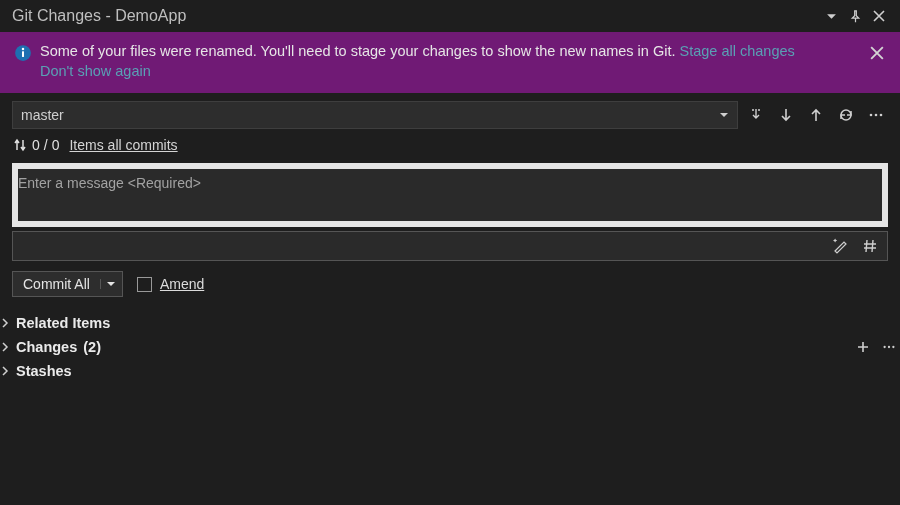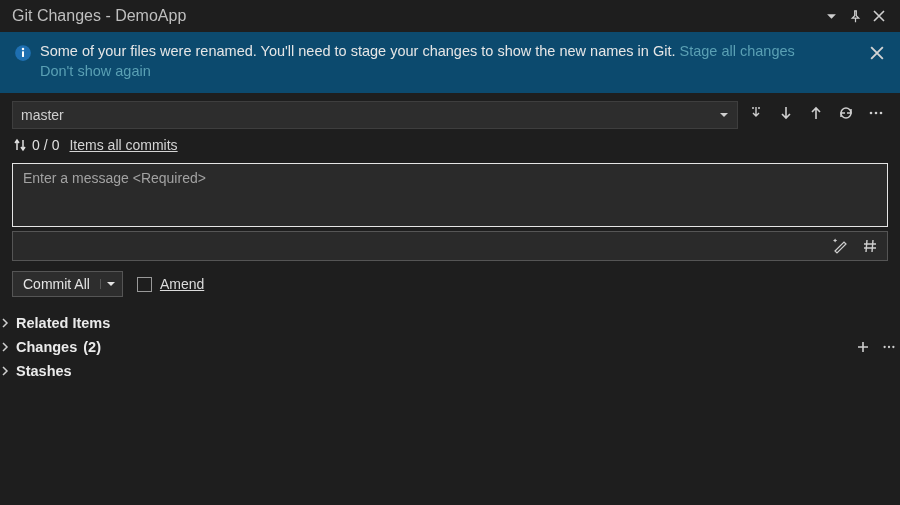--- a/index.html
+++ b/index.html
@@ -20,37 +20,37 @@
       height: 32px;
       color: #bfbfbf;
     }
     .titlebar-title { font-size: 16px; }
     .titlebar-controls { display: flex; gap: 6px; align-items: center; }
     .ctrl-icon {
       width: 18px; height: 18px; display: flex; align-items: center; justify-content: center;
       color: #cfcfcf; cursor: pointer;
     }
     .notif {
-      background: #0c4a6e;
+      background: #701a75;
       display: flex;
       align-items: flex-start;
       padding: 10px 14px 12px 14px;
       gap: 8px;
       position: relative;
     }
     .notif svg.info-ico { flex: 0 0 auto; margin-top: 2px; }
     .notif-text { color: #e6e6e6; line-height: 1.35; font-size: 14.5px; }
     .notif-link { color: #5aa0b4; cursor: pointer; }
     .notif-close {
       position: absolute; right: 14px; top: 14px;
       width: 16px; height: 16px; color: #d4d4d4; cursor: pointer;
     }
     .toolbar-row {
       display: flex;
-      align-items: flex-start;
+      align-items: center;
       padding: 8px 12px 4px 12px;
       gap: 6px;
     }
     .branch-select {
       flex: 1;
       background: #2d2d2d;
       border: 1px solid #3e3e3e;
       height: 28px;
       display: flex;
       align-items: center;
@@ -66,23 +66,23 @@
     .commits-row {
       display: flex; align-items: center; gap: 10px;
       padding: 4px 12px 10px 12px;
       color: #e0e0e0;
     }
     .commits-count { display: flex; align-items: center; gap: 4px; }
     .view-commits-link { color: #d4d4d4; text-decoration: underline; cursor: pointer; }
     .msg-box {
       margin: 0 12px;
       background: #2a2a2a;
-      border: 1px solid #e5e5e5;
+      border: 6px solid #e5e5e5;
       height: 64px;
-      padding: 6px 10px;
+      padding: 6px 0;
       color: #a0a0a0;
       position: relative;
     }
     .msg-placeholder { color: #a2a2a2; font-size: 14px; }
     .msg-toolbar {
       margin: 4px 12px 0 12px;
       background: #2a2a2a;
       border: 1px solid #555;
       height: 30px;
       display: flex;

